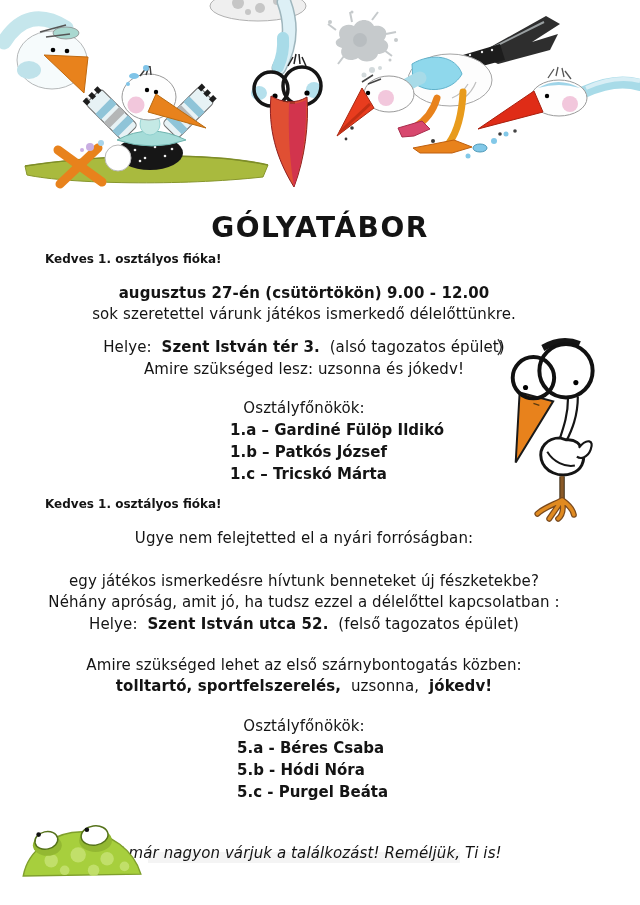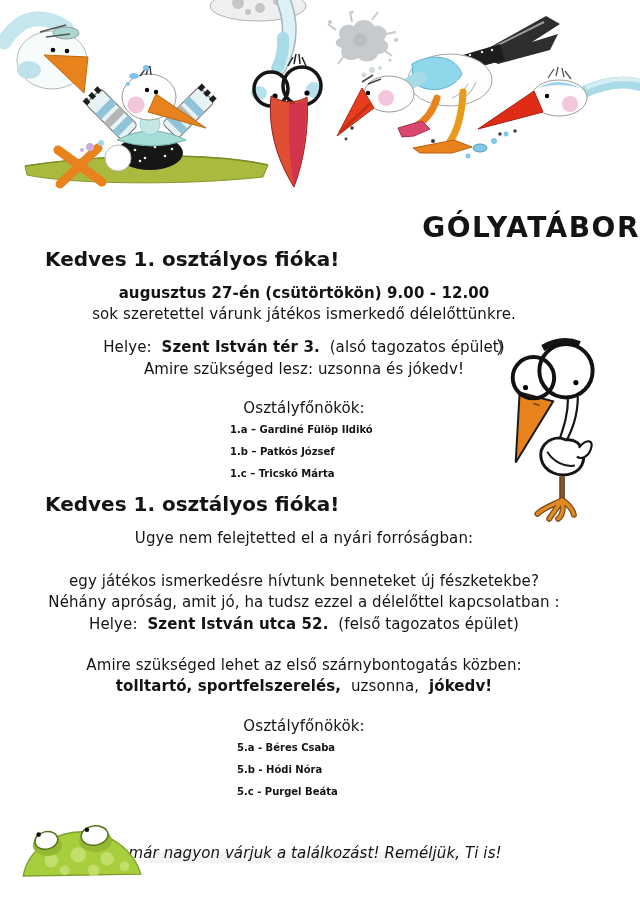--- a/index.html
+++ b/index.html
@@ -1,23 +1,23 @@
 <!DOCTYPE html>
 <html><head>
 <meta charset="utf-8">
 <style>
   html,body{margin:0;padding:0;background:#9a9a9a;}
   .page{position:relative;width:640px;height:905px;margin:0 auto;background:#ffffff;overflow:hidden;
         font-family:"DejaVu Sans",sans-serif;color:#141414;}
   .abs{position:absolute;}
   .line{position:absolute;left:0;width:608px;text-align:center;font-size:15px;line-height:18px;letter-spacing:.1px;}
   .b{font-weight:bold;}
-  .greet{position:absolute;left:45px;font-size:20px;font-weight:bold;line-height:19px;}
-  .title{position:absolute;top:192px;left:0;width:640px;text-align:right;font-size:28px;font-weight:bold;letter-spacing:1.5px;}
-  .teacher{position:absolute;font-weight:bold;font-size:10px;line-height:18px;}
+  .greet{position:absolute;left:45px;font-size:12px;font-weight:bold;line-height:19px;}
+  .title{position:absolute;top:192px;left:0;width:640px;text-align:center;font-size:28px;font-weight:bold;letter-spacing:1.5px;}
+  .teacher{position:absolute;font-weight:bold;font-size:15px;line-height:18px;}
   .closing{font-style:italic;}
   .seg + .seg{margin-left:5px;}
   .scan-band{position:absolute;left:148px;top:852px;width:312px;height:11px;background:rgba(150,150,150,.10);}
   svg{display:block;}
 </style>
 </head>
 <body>
 
 <div class="page">
 

